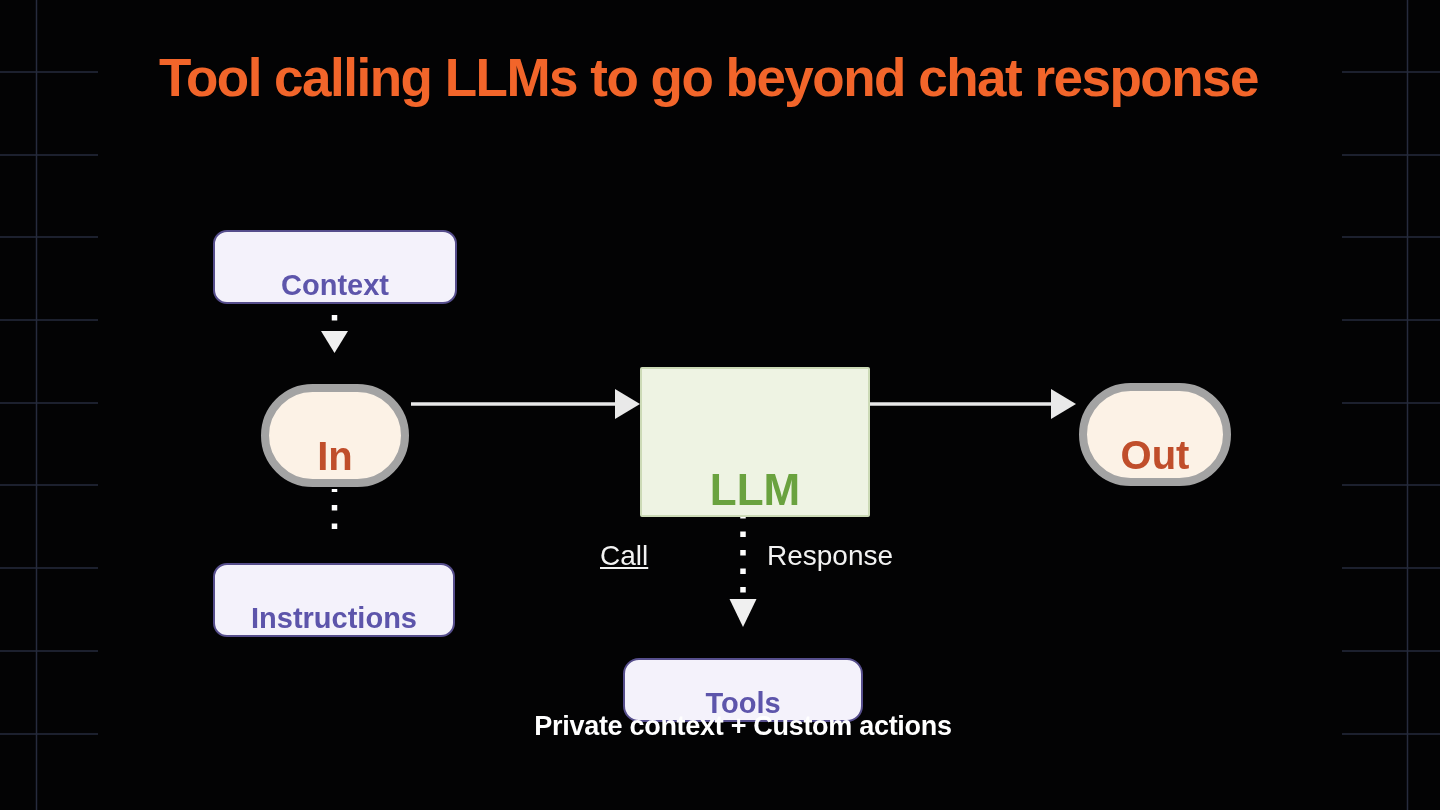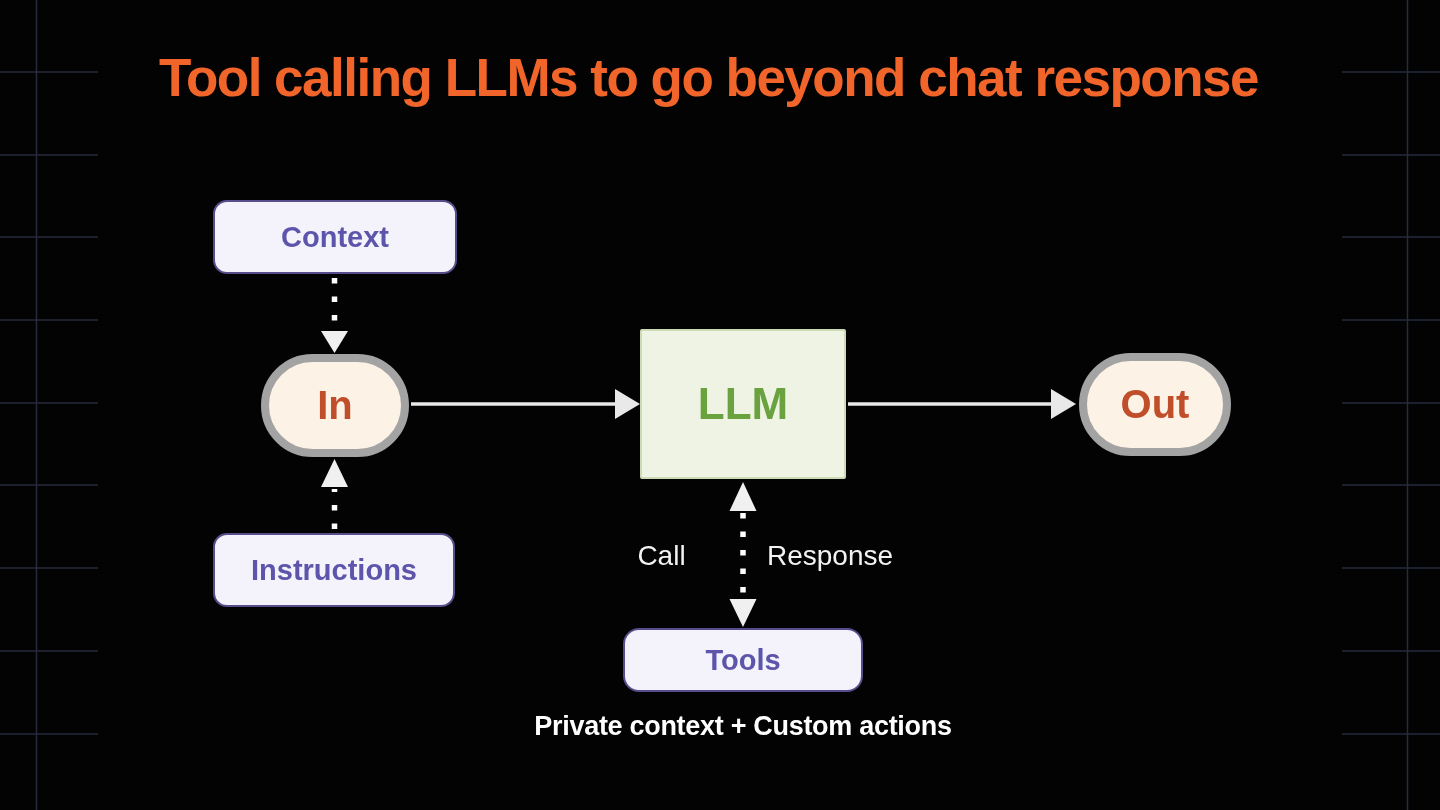--- a/index.html
+++ b/index.html
@@ -14,41 +14,42 @@
 
   .page-title{
     position:absolute;left:0;top:46px;width:1417px;
     text-align:center;
     font-size:53px;font-weight:bold;letter-spacing:-1.5px;
     line-height:64px;
     color:#F2652A;
   }
 
   .node{
-    position:absolute;display:flex;align-items:center;justify-content:center;
+    position:absolute;display:flex;align-items:flex-end;justify-content:center;
     box-sizing:border-box;
+    margin-top:30px;
   }
   .node-lavender{
     background:#F4F2FB;border:2.5px solid #564E8C;border-radius:14px;
     color:#5D55AB;font-weight:bold;font-size:29px;
   }
   .node-cream{
     background:#FCF2E6;border:8px solid #a3a3a3;border-radius:52px;
     color:#C04E2B;font-weight:bold;font-size:40px;
   }
   .node-green{
     background:#EEF3E3;border:2px solid #CCDAB6;border-radius:2px;
     color:#6AA23F;font-weight:bold;font-size:44px;
   }
 
   .edge-label{
     position:absolute;color:#F2F2F2;font-size:28px;line-height:32px;
     font-weight:400;
   }
-  #label-call{left:600px;top:540px;width:123px;text-align:center;}
+  #label-call{left:600px;top:540px;width:123px;text-align:left;text-decoration:underline;}
   #label-response{left:767px;top:540px;}
 
   .caption{
     position:absolute;left:743px;top:711px;transform:translateX(-50%);
     white-space:nowrap;
     color:#FFFFFF;font-size:27px;font-weight:bold;letter-spacing:-0.3px;
   }
 </style>
 </head>
 <body>
@@ -114,21 +115,21 @@
   </div>
 
   <div class="node node-cream" style="left:261px;top:354px;width:148px;height:103px;">
     <span>In</span>
   </div>
 
   <div class="node node-lavender" style="left:213px;top:533px;width:242px;height:74px;">
     <span>Instructions</span>
   </div>
 
-  <div class="node node-green" style="left:640px;top:329px;width:206px;height:150px;">
+  <div class="node node-green" style="left:640px;top:337px;width:230px;height:150px;">
     <span>LLM</span>
   </div>
 
   <div class="node node-cream" style="left:1079px;top:353px;width:152px;height:103px;">
     <span>Out</span>
   </div>
 
   <div class="node node-lavender" style="left:623px;top:628px;width:240px;height:64px;border-radius:16px;">
     <span>Tools</span>
   </div>

